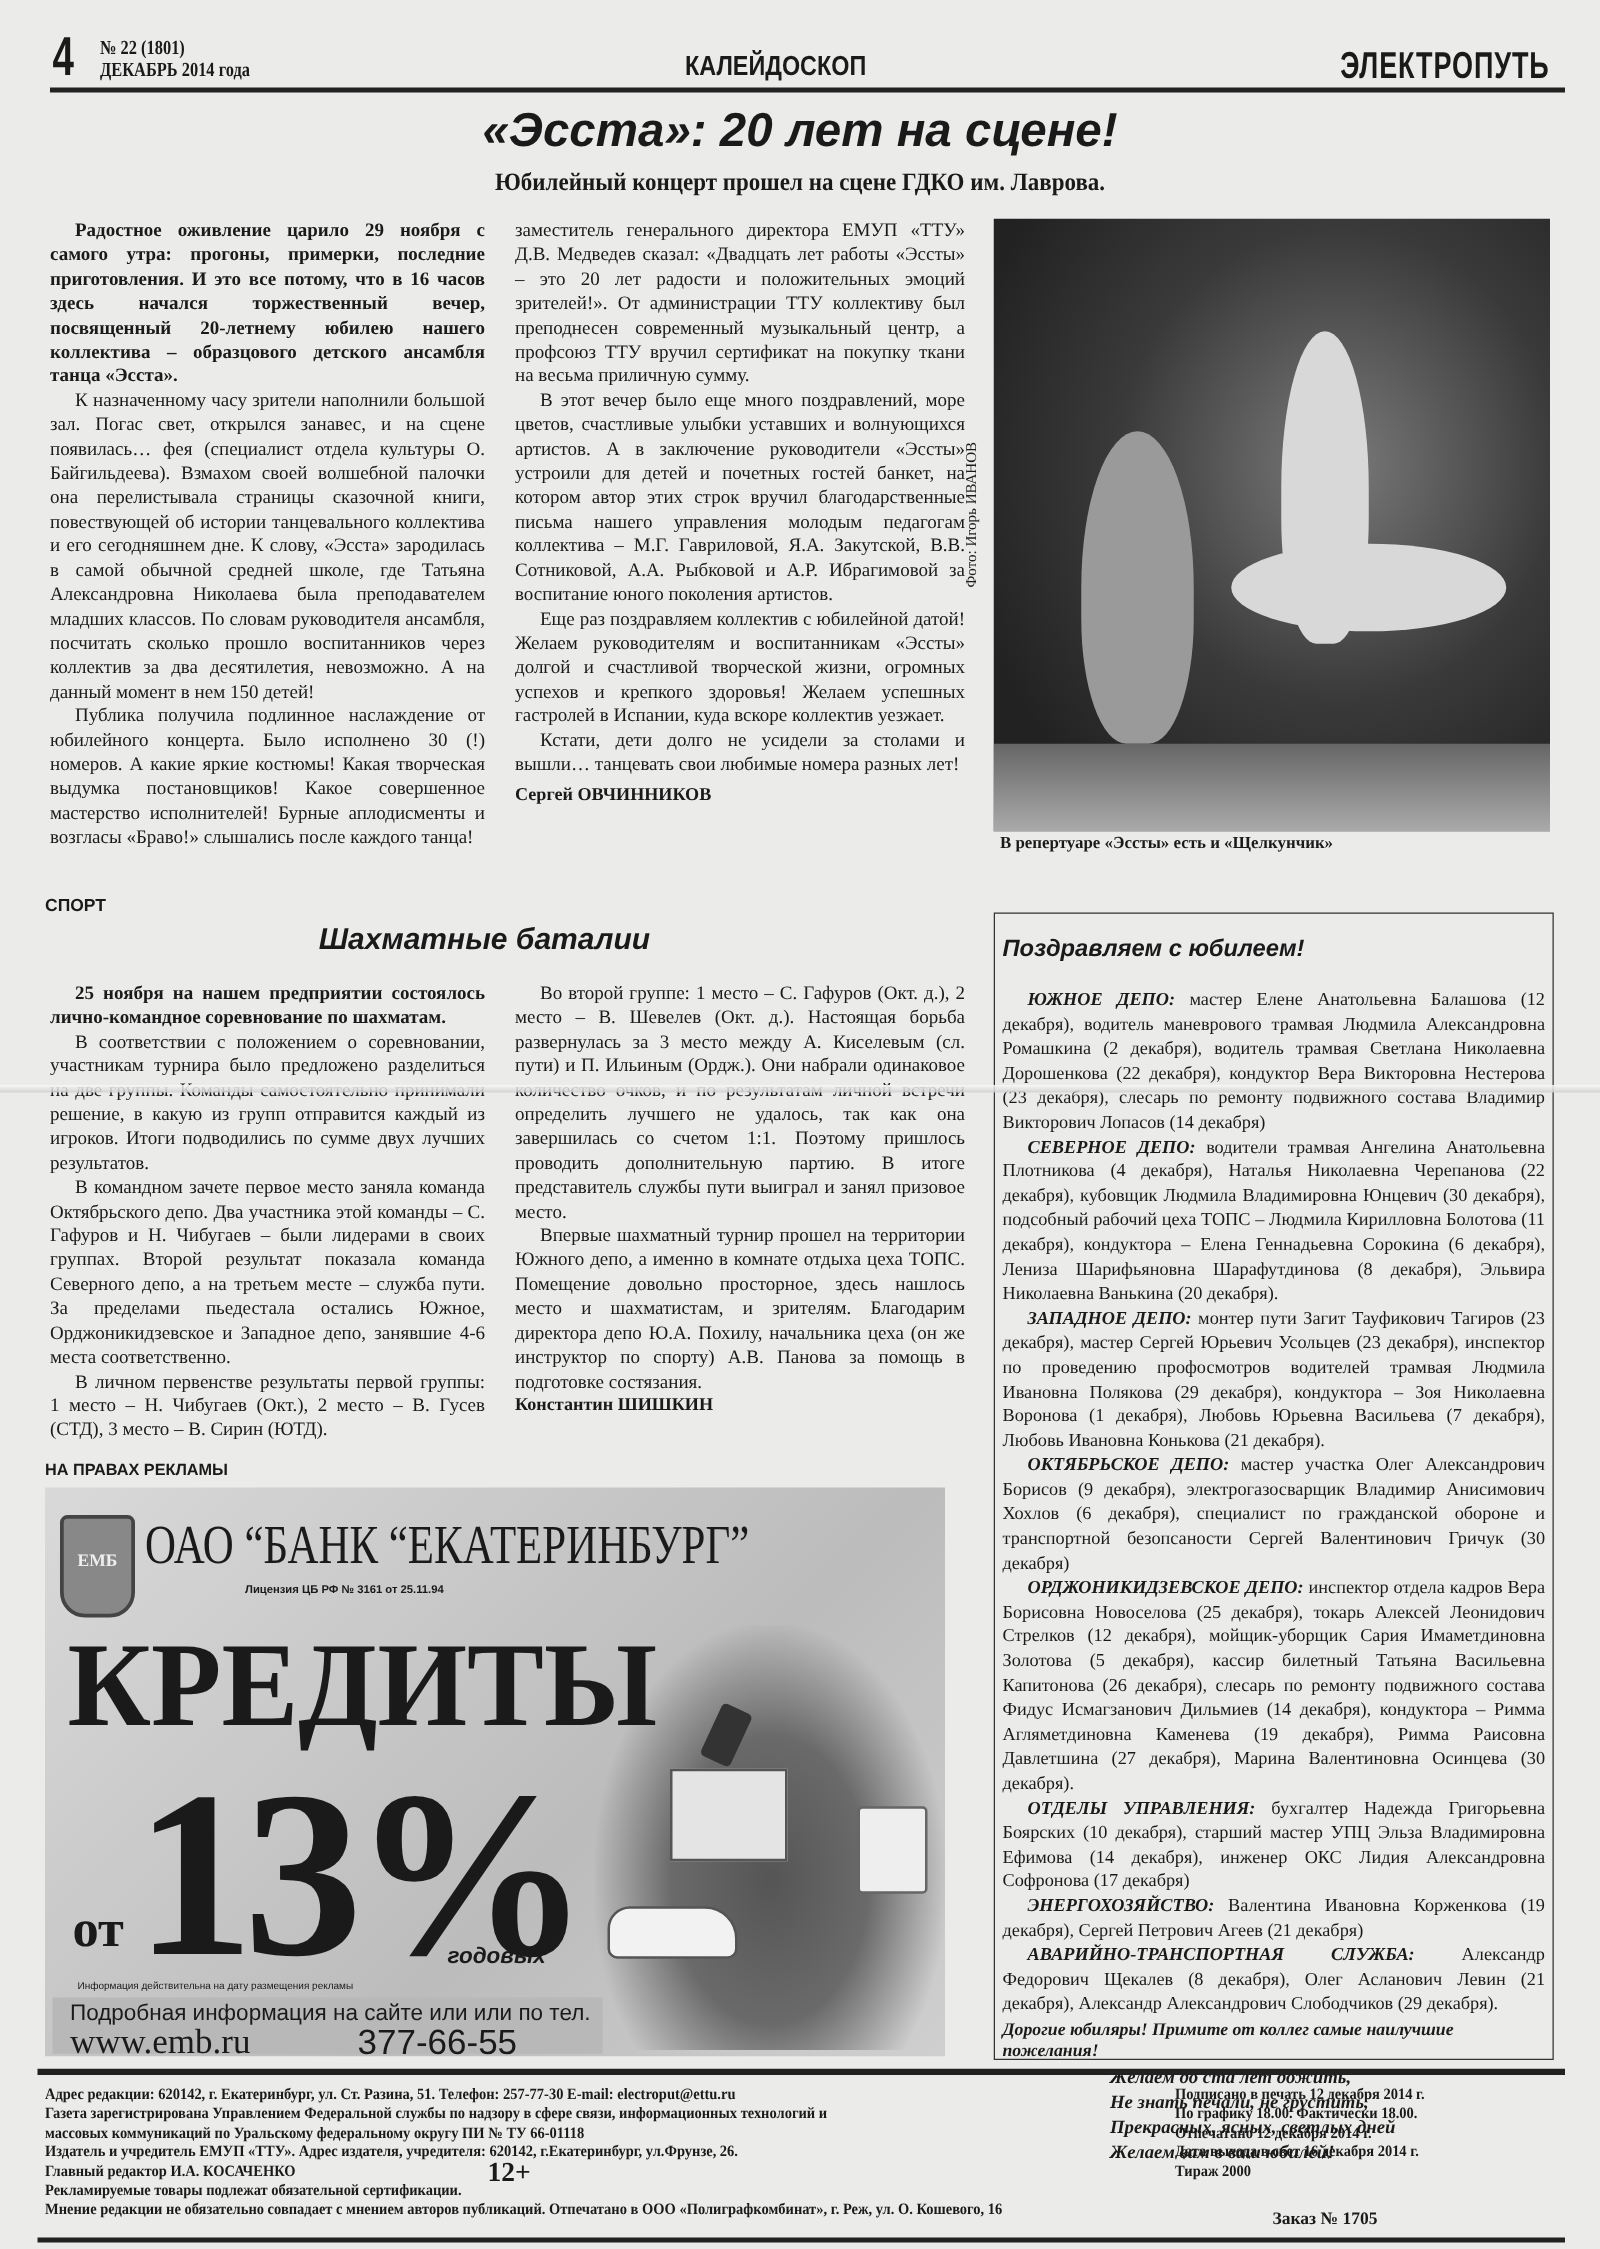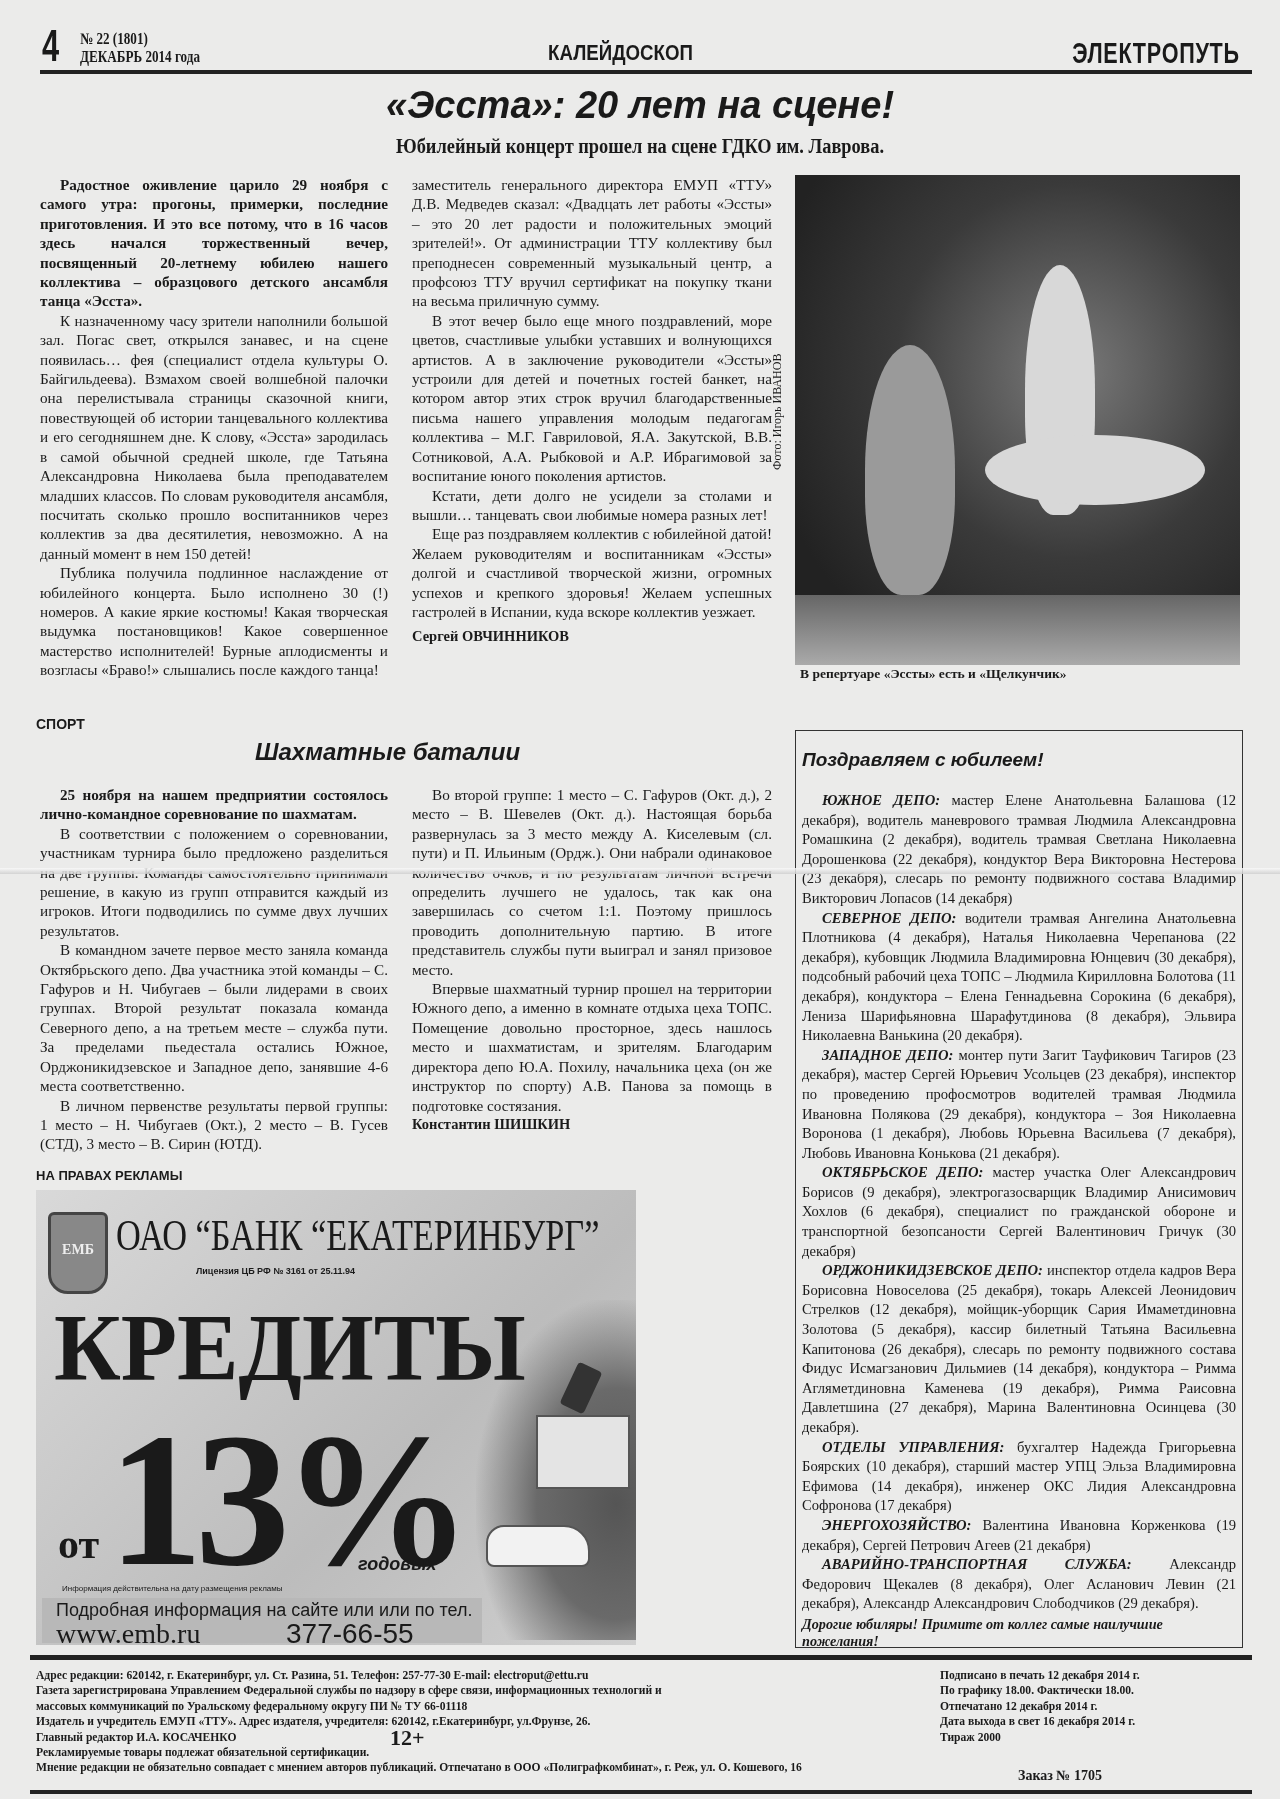--- a/index.html
+++ b/index.html
@@ -25,21 +25,21 @@
   h2.chess{margin:0;left:255px;top:738px;font-family:"Liberation Sans",sans-serif;font-style:italic;font-weight:bold;font-size:24px;}
   .fold{left:0;top:868px;width:1280px;height:6px;background:linear-gradient(#fafafa,#cfcfcf);opacity:.85;}
   .congrats{left:795px;top:730px;width:448px;height:918px;border:1.5px solid #333;box-sizing:border-box;padding:10px 6px 6px 6px;}
   .congrats h3{margin:8px 0 20px 0;text-align:left;font-family:"Liberation Sans",sans-serif;font-style:italic;font-weight:bold;font-size:19px;}
   .congrats .intro{text-align:center;font-weight:bold;font-size:15px;line-height:19px;margin-bottom:4px;}
   .congrats .grp{font-size:14.6px;line-height:19.6px;text-align:justify;text-indent:20px;margin:0;}
   .congrats .grp b{font-style:italic;}
   .congrats .wish{font-weight:bold;font-style:italic;font-size:14.2px;margin-top:2px;}
   .congrats .poem{font-weight:bold;font-style:italic;font-size:15px;line-height:20px;padding-left:86px;margin-top:2px;}
   .ad-label{left:36px;top:1168px;font-family:"Liberation Sans",sans-serif;font-weight:bold;font-size:13px;}
-  .ad{left:36px;top:1190px;width:600px;height:455px;background:linear-gradient(135deg,#d9d9d9,#bcbcbc 60%,#cfcfcf);overflow:hidden;}
+  .ad{left:36px;top:1190px;width:720px;height:455px;background:linear-gradient(135deg,#d9d9d9,#bcbcbc 60%,#cfcfcf);overflow:hidden;}
   .ad .logo{position:absolute;left:12px;top:22px;width:54px;height:76px;border:3px solid #444;border-radius:6px 6px 20px 20px;background:#888;color:#eee;font-weight:bold;font-size:14px;text-align:center;line-height:70px;}
   .ad .bank{position:absolute;left:80px;top:20px;font-size:44px;transform:scaleX(0.78);transform-origin:left;white-space:nowrap;}
   .ad .license{position:absolute;left:160px;top:76px;font-family:"Liberation Sans",sans-serif;font-weight:bold;font-size:9px;}
   .ad .credits{position:absolute;left:18px;top:110px;font-weight:bold;font-size:96px;line-height:96px;transform:scaleX(0.96);transform-origin:left;}
   .ad .ot{position:absolute;left:22px;top:330px;font-family:Liberation Serif, serif;font-weight:bold;font-size:42px;}
   .ad .pct{position:absolute;left:72px;top:215px;font-weight:bold;font-size:190px;line-height:190px;letter-spacing:-8px;}
   .ad .yearly{position:absolute;left:322px;top:364px;font-family:"Liberation Sans",sans-serif;font-weight:bold;font-style:italic;font-size:18px;}
   .ad .disc{position:absolute;left:26px;top:394px;font-family:"Liberation Sans",sans-serif;font-size:8px;}
   .ad .infobar{position:absolute;left:6px;top:408px;width:440px;height:45px;background:#b8b8b8;}
   .ad .info{position:absolute;left:20px;top:410px;font-family:"Liberation Sans",sans-serif;font-size:18px;}
@@ -73,22 +73,22 @@
 <div class="abs subtitle">Юбилейный концерт прошел на сцене ГДКО им. Лаврова.</div>
 
 <div class="abs col" style="left:40px;top:175px;width:348px;">
   <p class="lead">Радостное оживление царило 29 ноября с самого утра: прогоны, примерки, последние приготовления. И это все потому, что в 16 часов здесь начался торжественный вечер, посвященный 20-летнему юбилею нашего коллектива – образцового детского ансамбля танца «Эсста».</p>
   <p>К назначенному часу зрители наполнили большой зал. Погас свет, открылся занавес, и на сцене появилась… фея (специалист отдела культуры О. Байгильдеева). Взмахом своей волшебной палочки она перелистывала страницы сказочной книги, повествующей об истории танцевального коллектива и его сегодняшнем дне. К слову, «Эсста» зародилась в самой обычной средней школе, где Татьяна Александровна Николаева была преподавателем младших классов. По словам руководителя ансамбля, посчитать сколько прошло воспитанников через коллектив за два десятилетия, невозможно. А на данный момент в нем 150 детей!</p>
   <p>Публика получила подлинное наслаждение от юбилейного концерта. Было исполнено 30 (!) номеров. А какие яркие костюмы! Какая творческая выдумка постановщиков! Какое совершенное мастерство исполнителей! Бурные аплодисменты и возгласы «Браво!» слышались после каждого танца!</p>
 </div>
 <div class="abs col" style="left:412px;top:175px;width:360px;">
   <p style="text-indent:0">заместитель генерального директора ЕМУП «ТТУ» Д.В. Медведев сказал: «Двадцать лет работы «Эссты» – это 20 лет радости и положительных эмоций зрителей!». От администрации ТТУ коллективу был преподнесен современный музыкальный центр, а профсоюз ТТУ вручил сертификат на покупку ткани на весьма приличную сумму.</p>
   <p>В этот вечер было еще много поздравлений, море цветов, счастливые улыбки уставших и волнующихся артистов. А в заключение руководители «Эссты» устроили для детей и почетных гостей банкет, на котором автор этих строк вручил благодарственные письма нашего управления молодым педагогам коллектива – М.Г. Гавриловой, Я.А. Закутской, В.В. Сотниковой, А.А. Рыбковой и А.Р. Ибрагимовой за воспитание юного поколения артистов.</p>
+  <p>Еще раз поздравляем коллектив с юбилейной датой! Желаем руководителям и воспитанникам «Эссты» долгой и счастливой творческой жизни, огромных успехов и крепкого здоровья! Желаем успешных гастролей в Испании, куда вскоре коллектив уезжает.</p>
   <p>Кстати, дети долго не усидели за столами и вышли… танцевать свои любимые номера разных лет!</p>
-  <p>Еще раз поздравляем коллектив с юбилейной датой! Желаем руководителям и воспитанникам «Эссты» долгой и счастливой творческой жизни, огромных успехов и крепкого здоровья! Желаем успешных гастролей в Испании, куда вскоре коллектив уезжает.</p>
   <div class="sign" style="margin-top:6px;">Сергей ОВЧИННИКОВ</div>
 </div>
 
 <div class="abs photo">
   <div class="dancer" style="left:230px;top:90px;width:70px;height:250px;"></div>
   <div class="dancer" style="left:190px;top:260px;width:220px;height:70px;border-radius:50%;"></div>
   <div class="dancer" style="left:70px;top:170px;width:90px;height:250px;background:#9a9a9a;"></div>
   <div class="floor"></div>
 </div>
 <div class="abs photo-credit">Фото: Игорь ИВАНОВ</div>
@@ -113,20 +113,26 @@
   <h3>Поздравляем с юбилеем!</h3>
   <p class="grp"><b>ЮЖНОЕ ДЕПО:</b> <span>мастер Елене Анатольевна Балашова (12 декабря), водитель маневрового трамвая Людмила Александровна Ромашкина (2 декабря), водитель трамвая Светлана Николаевна Дорошенкова (22 декабря), кондуктор Вера Викторовна Нестерова (23 декабря), слесарь по ремонту подвижного состава Владимир Викторович Лопасов (14 декабря)</span></p>
   <p class="grp"><b>СЕВЕРНОЕ ДЕПО:</b> <span>водители трамвая Ангелина Анатольевна Плотникова (4 декабря), Наталья Николаевна Черепанова (22 декабря), кубовщик Людмила Владимировна Юнцевич (30 декабря), подсобный рабочий цеха ТОПС – Людмила Кирилловна Болотова (11 декабря), кондуктора – Елена Геннадьевна Сорокина (6 декабря), Лениза Шарифьяновна Шарафутдинова (8 декабря), Эльвира Николаевна Ванькина (20 декабря).</span></p>
   <p class="grp"><b>ЗАПАДНОЕ ДЕПО:</b> <span>монтер пути Загит Тауфикович Тагиров (23 декабря), мастер Сергей Юрьевич Усольцев (23 декабря), инспектор по проведению профосмотров водителей трамвая Людмила Ивановна Полякова (29 декабря), кондуктора – Зоя Николаевна Воронова (1 декабря), Любовь Юрьевна Васильева (7 декабря), Любовь Ивановна Конькова (21 декабря).</span></p>
   <p class="grp"><b>ОКТЯБРЬСКОЕ ДЕПО:</b> <span>мастер участка Олег Александрович Борисов (9 декабря), электрогазосварщик Владимир Анисимович Хохлов (6 декабря), специалист по гражданской обороне и транспортной безопсаности Сергей Валентинович Гричук (30 декабря)</span></p>
   <p class="grp"><b>ОРДЖОНИКИДЗЕВСКОЕ ДЕПО:</b> <span>инспектор отдела кадров Вера Борисовна Новоселова (25 декабря), токарь Алексей Леонидович Стрелков (12 декабря), мойщик-уборщик Сария Имаметдиновна Золотова (5 декабря), кассир билетный Татьяна Васильевна Капитонова (26 декабря), слесарь по ремонту подвижного состава Фидус Исмагзанович Дильмиев (14 декабря), кондуктора – Римма Агляметдиновна Каменева (19 декабря), Римма Раисовна Давлетшина (27 декабря), Марина Валентиновна Осинцева (30 декабря).</span></p>
   <p class="grp"><b>ОТДЕЛЫ УПРАВЛЕНИЯ:</b> <span>бухгалтер Надежда Григорьевна Боярских (10 декабря), старший мастер УПЦ Эльза Владимировна Ефимова (14 декабря), инженер ОКС Лидия Александровна Софронова (17 декабря)</span></p>
   <p class="grp"><b>ЭНЕРГОХОЗЯЙСТВО:</b> <span>Валентина Ивановна Корженкова (19 декабря), Сергей Петрович Агеев (21 декабря)</span></p>
   <p class="grp"><b>АВАРИЙНО-ТРАНСПОРТНАЯ СЛУЖБА:</b> <span>Александр Федорович Щекалев (8 декабря), Олег Асланович Левин (21 декабря), Александр Александрович Слободчиков (29 декабря).</span></p>
   <div class="wish">Дорогие юбиляры! Примите от коллег самые наилучшие пожелания!</div>
+  <div class="poem">
+    <div>Желаем до ста лет дожить,</div>
+    <div>Не знать печали, не грустить,</div>
+    <div>Прекрасных, ясных, светлых дней</div>
+    <div>Желаем вам в ваш юбилей!</div>
+  </div>
 </div>
 
 <div class="abs fold"></div>
 
 <div class="abs ad-label">НА ПРАВАХ РЕКЛАМЫ</div>
 <div class="abs ad">
   <div class="tree"></div>
   <div class="phoneobj"></div>
   <div class="house"></div>
   <div class="washer"></div>

